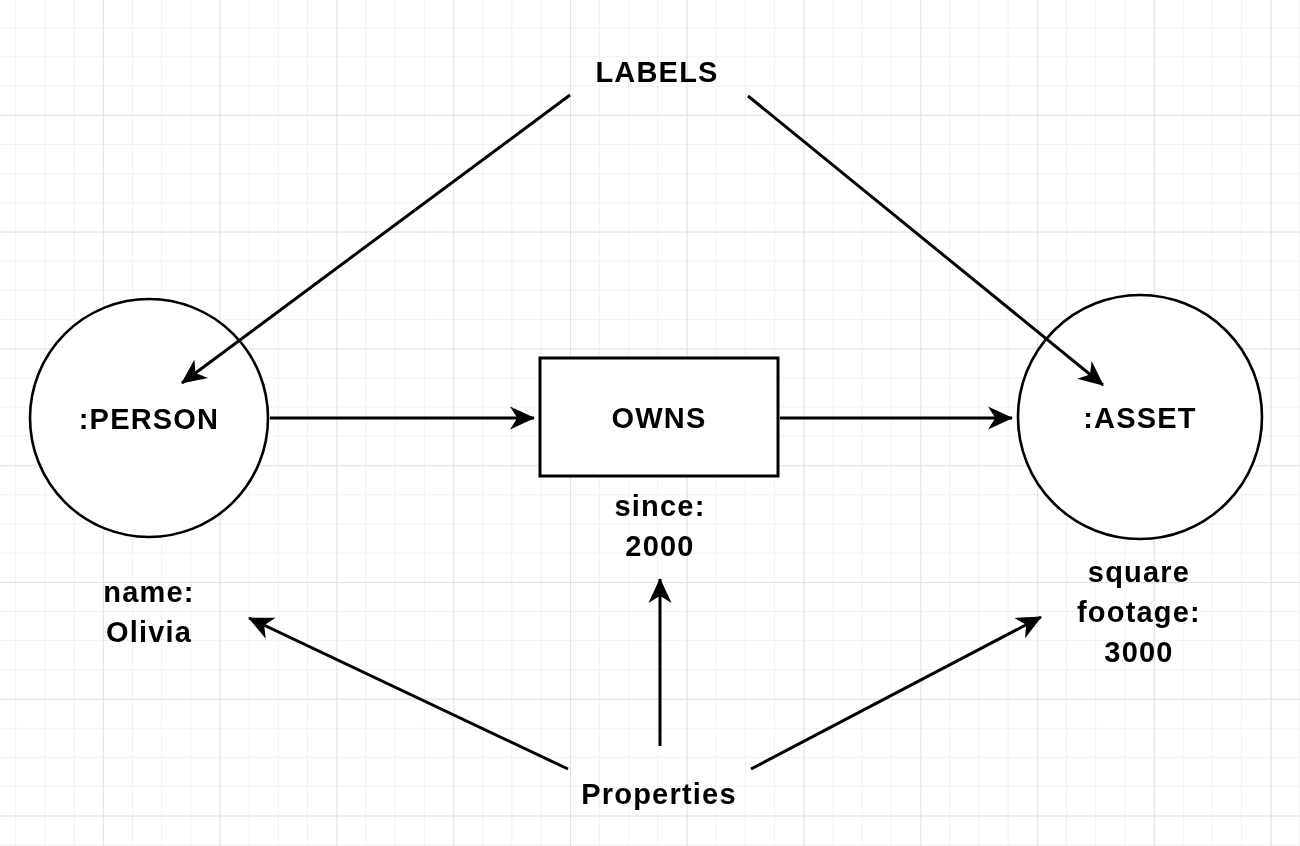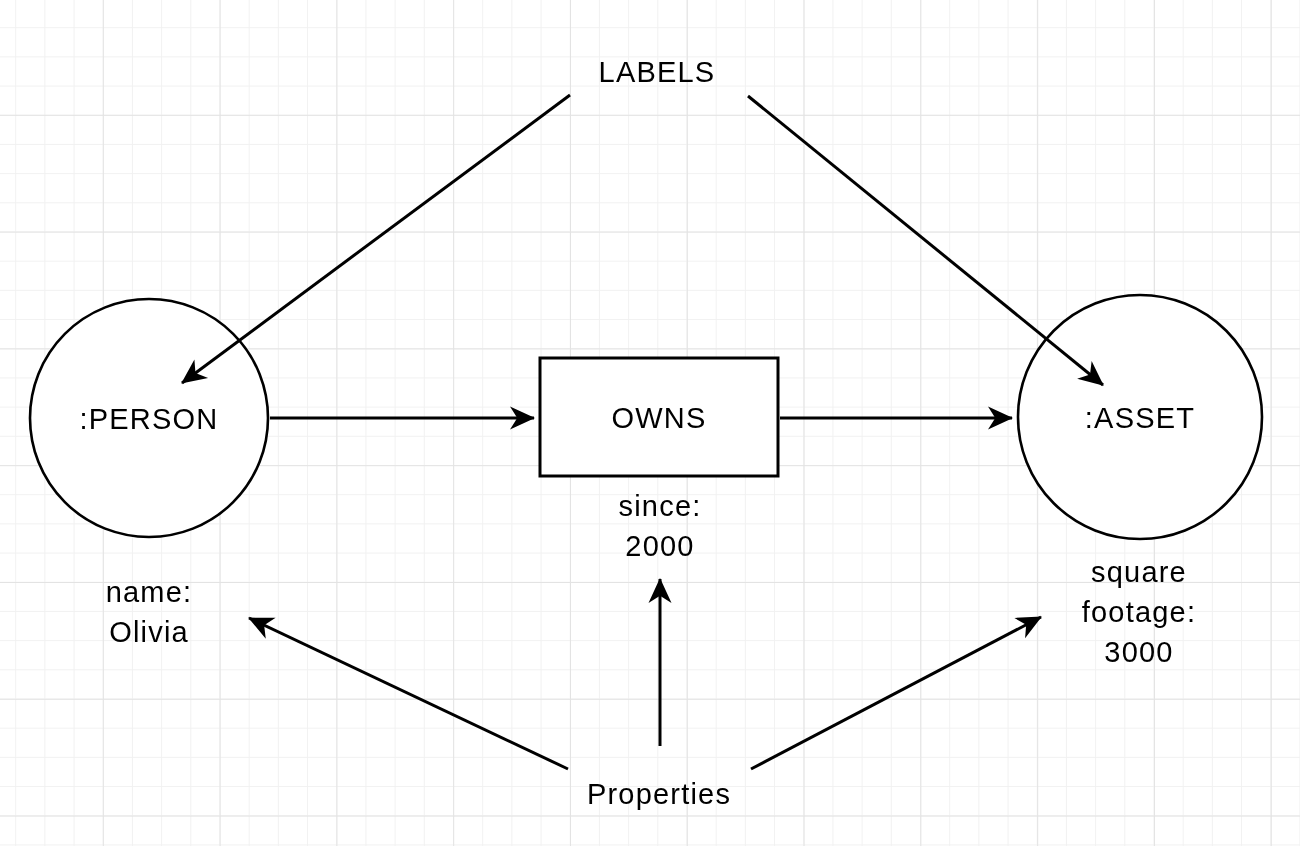--- a/index.html
+++ b/index.html
@@ -14,20 +14,21 @@
     width: 1300px;
     height: 846px;
     background-color: #ffffff;
     background-image:
       linear-gradient(#e3e3e3 1px, transparent 1px),
       linear-gradient(90deg, #e3e3e3 1px, transparent 1px),
       linear-gradient(#f1f1f1 1px, transparent 1px),
       linear-gradient(90deg, #f1f1f1 1px, transparent 1px);
     background-size: 116.8px 116.8px, 116.8px 116.8px, 29.2px 29.2px, 29.2px 29.2px;
     background-position: -14px -2px, -14px -2px, -14px -2px, -14px -2px;
+    font-weight: bold;
   }
   svg.diagram {
     position: absolute;
     top: 0;
     left: 0;
   }
   .shape {
     fill: #ffffff;
     stroke: #000000;
   }

